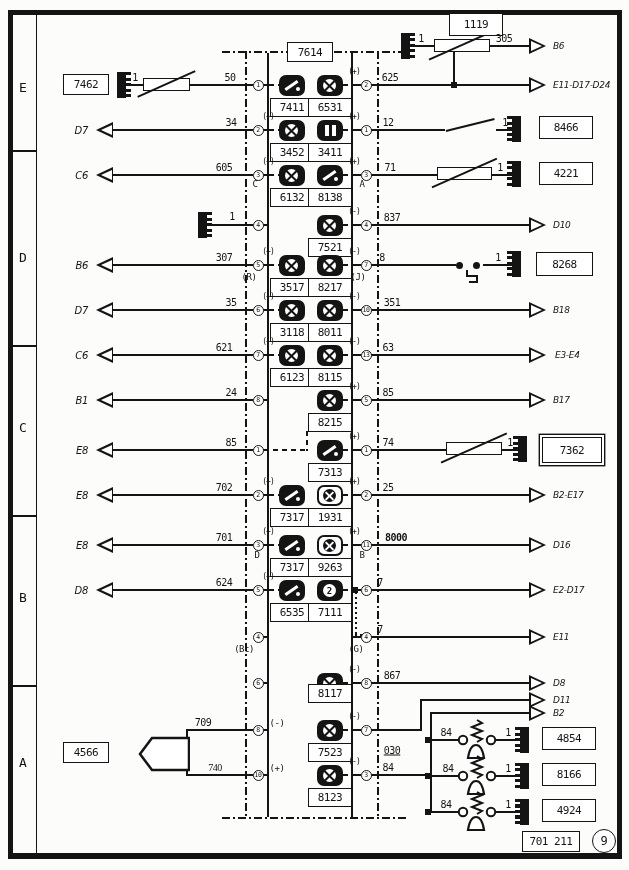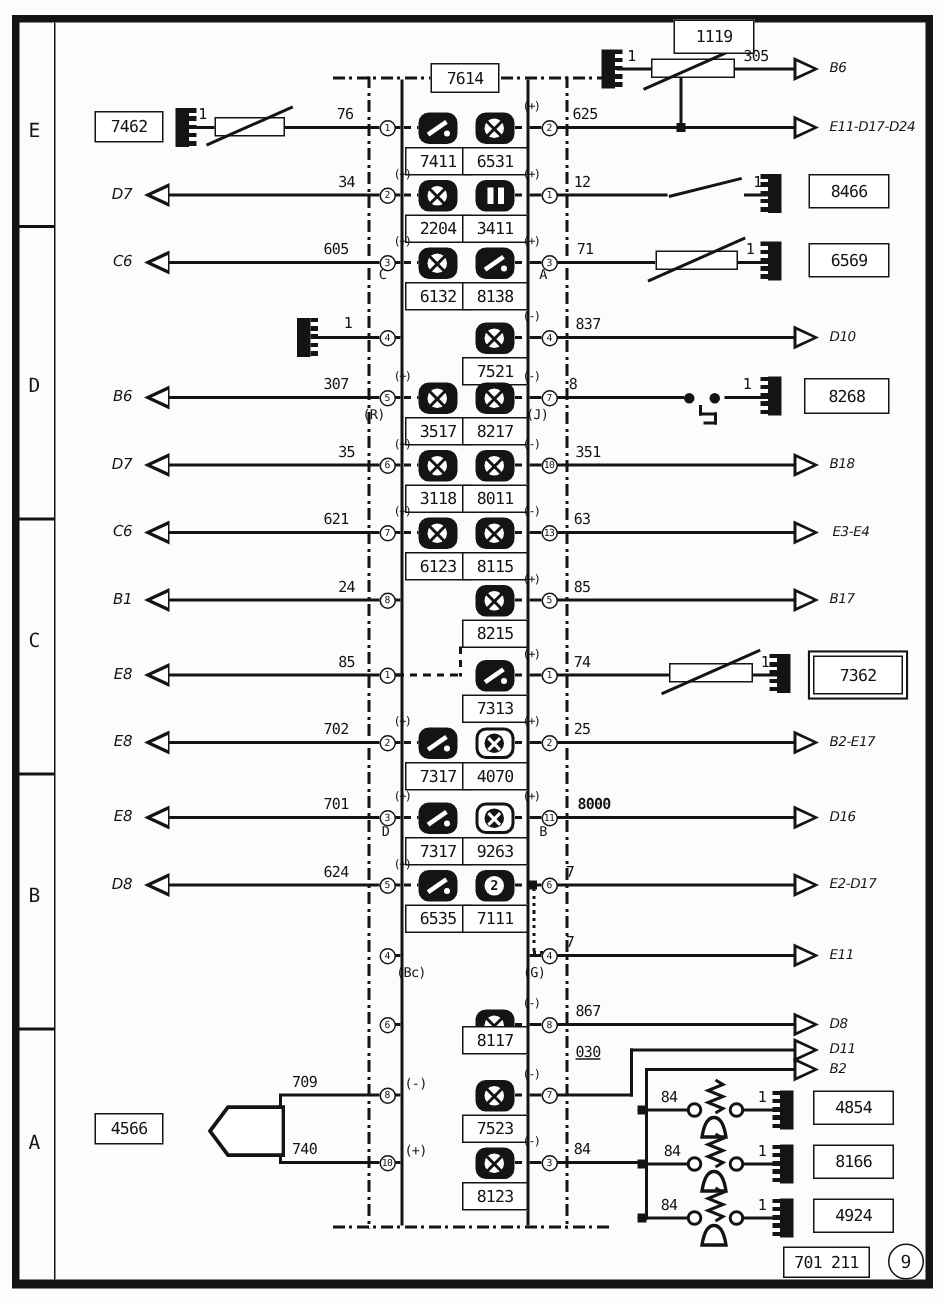--- a/index.html
+++ b/index.html
@@ -264,21 +264,21 @@
       <div class="lb it" style="left: 553px; top: 683px; transform: translateY(-50%); font-size: 9px;">D8</div>
       <div class="arr" style="left: 529px; top: 692px; border-width: 8px 0px 8px 17px; border-left-color: rgb(20, 20, 20);"></div>
       <div class="arr" style="left: 530.5px; top: 695px; border-width: 5px 0px 5px 11px; border-left-color: rgb(255, 255, 255);"></div>
       <div class="lb it" style="left: 553px; top: 700px; transform: translateY(-50%); font-size: 9px;">D11</div>
       <div class="arr" style="left: 529px; top: 705px; border-width: 8px 0px 8px 17px; border-left-color: rgb(20, 20, 20);"></div>
       <div class="arr" style="left: 530.5px; top: 708px; border-width: 5px 0px 5px 11px; border-left-color: rgb(255, 255, 255);"></div>
       <div class="lb it" style="left: 553px; top: 713px; transform: translateY(-50%); font-size: 9px;">B2</div>
       <div class="bx" style="left: 63px; top: 74px; width: 46px; height: 21px;">7462</div>
       <div class="bx" style="left: 449px; top: 13px; width: 54px; height: 23px;">1119</div>
       <div class="bx" style="left: 539px; top: 116px; width: 54px; height: 23px;">8466</div>
-      <div class="bx" style="left: 539px; top: 162px; width: 54px; height: 23px;">6569</div>
+      <div class="bx" style="left: 539px; top: 162px; width: 54px; height: 23px;">4221</div>
       <div class="bx" style="left: 536px; top: 252px; width: 57px; height: 24px;">8268</div>
       <div class="bx dbl" style="left: 542px; top: 437px; width: 60px; height: 26px;">7362</div>
       <div class="bx" style="left: 63px; top: 742px; width: 46px; height: 21px;">4566</div>
       <div class="bx" style="left: 542px; top: 727px; width: 54px; height: 23px;">4854</div>
       <div class="bx" style="left: 542px; top: 763px; width: 54px; height: 23px;">8166</div>
       <div class="bx" style="left: 542px; top: 799px; width: 54px; height: 23px;">4924</div>
       <div class="ln s" style="left: 262px; top: 84px; width: 5px; height: 2px;"></div>
       <div class="pin" style="left: 252.5px; top: 79.5px;">1</div>
       <div class="ln s" style="left: 262px; top: 129px; width: 5px; height: 2px;"></div>
       <div class="pin" style="left: 252.5px; top: 124.5px;">2</div>
@@ -356,21 +356,21 @@
       </div>
       <div class="lb sign" style="left: 354px; top: 71px;">(+)</div>
       <div class="ibx" style="left: 308px; top: 98px;">6531</div>
       <div class="ln dah" style="left: 269px; top: 129px; width: 10px; height: 2px;"></div>
       <div class="icon" style="left: 279px; top: 120px;">
         <div class="cir"></div>
         <div class="xbar a"></div>
         <div class="xbar b"></div>
       </div>
       <div class="lb sign" style="left: 268px; top: 116px;">(+)</div>
-      <div class="ibx" style="left: 270px; top: 143px;">2204</div>
+      <div class="ibx" style="left: 270px; top: 143px;">3452</div>
       <div class="ln dah" style="left: 343px; top: 129px; width: 8px; height: 2px;"></div>
       <div class="icon" style="left: 317px; top: 120px;">
         <div class="vbar v1"></div>
         <div class="vbar v2"></div>
       </div>
       <div class="lb sign" style="left: 354px; top: 116px;">(+)</div>
       <div class="ibx" style="left: 308px; top: 143px;">3411</div>
       <div class="ln dah" style="left: 269px; top: 174px; width: 10px; height: 2px;"></div>
       <div class="icon" style="left: 279px; top: 165px;">
         <div class="cir"></div>
@@ -464,21 +464,21 @@
       </div>
       <div class="lb sign" style="left: 268px; top: 481px;">(+)</div>
       <div class="ibx" style="left: 270px; top: 508px;">7317</div>
       <div class="ln dah" style="left: 343px; top: 494px; width: 8px; height: 2px;"></div>
       <div class="icon lt" style="left: 317px; top: 485px;">
         <div class="cir"></div>
         <div class="xbar a"></div>
         <div class="xbar b"></div>
       </div>
       <div class="lb sign" style="left: 354px; top: 481px;">(+)</div>
-      <div class="ibx" style="left: 308px; top: 508px;">4070</div>
+      <div class="ibx" style="left: 308px; top: 508px;">1931</div>
       <div class="ln dah" style="left: 269px; top: 544px; width: 10px; height: 2px;"></div>
       <div class="icon" style="left: 279px; top: 535px;">
         <div class="needle"></div>
         <div class="ndot"></div>
       </div>
       <div class="lb sign" style="left: 268px; top: 531px;">(+)</div>
       <div class="ibx" style="left: 270px; top: 558px;">7317</div>
       <div class="ln dah" style="left: 343px; top: 544px; width: 8px; height: 2px;"></div>
       <div class="icon lt" style="left: 317px; top: 535px;">
         <div class="cir"></div>
@@ -517,69 +517,69 @@
       <div class="ibx" style="left: 308px; top: 743px;">7523</div>
       <div class="ln dah" style="left: 343px; top: 774px; width: 8px; height: 2px;"></div>
       <div class="icon" style="left: 317px; top: 765px;">
         <div class="cir"></div>
         <div class="xbar a"></div>
         <div class="xbar b"></div>
       </div>
       <div class="lb sign" style="left: 354px; top: 761px;">(-)</div>
       <div class="ibx" style="left: 308px; top: 788px;">8123</div>
       <div class="lb" style="left: 135px; top: 77px;">1</div>
-      <div class="lb" style="left: 230px; top: 77px;">76</div>
+      <div class="lb" style="left: 230px; top: 77px;">50</div>
       <div class="lb" style="left: 231px; top: 122px;">34</div>
       <div class="lb" style="left: 224px; top: 167px;">605</div>
       <div class="lb" style="left: 232px; top: 216px;">1</div>
       <div class="lb" style="left: 224px; top: 257px;">307</div>
       <div class="lb" style="left: 231px; top: 302px;">35</div>
       <div class="lb" style="left: 224px; top: 347px;">621</div>
       <div class="lb" style="left: 231px; top: 392px;">24</div>
       <div class="lb" style="left: 231px; top: 442px;">85</div>
       <div class="lb" style="left: 224px; top: 487px;">702</div>
       <div class="lb" style="left: 224px; top: 537px;">701</div>
       <div class="lb" style="left: 224px; top: 582px;">624</div>
       <div class="lb" style="left: 203px; top: 722px;">709</div>
-      <div class="lb" style="left: 203px; top: 767px;">740</div>
+      <div class="lb" style="left: 215px; top: 767px; font-family: Liberation Serif, serif;">740</div>
       <div class="lb" style="left: 421px; top: 38px;">1</div>
       <div class="lb" style="left: 504px; top: 38px;">305</div>
       <div class="lb" style="left: 390px; top: 77px;">625</div>
       <div class="lb" style="left: 388px; top: 122px;">12</div>
       <div class="lb" style="left: 505px; top: 122px;">1</div>
       <div class="lb" style="left: 390px; top: 167px;">71</div>
       <div class="lb" style="left: 500px; top: 167px;">1</div>
       <div class="lb" style="left: 392px; top: 217px;">837</div>
       <div class="lb" style="left: 382px; top: 257px;">8</div>
       <div class="lb" style="left: 498px; top: 257px;">1</div>
       <div class="lb" style="left: 392px; top: 302px;">351</div>
       <div class="lb" style="left: 388px; top: 347px;">63</div>
       <div class="lb" style="left: 388px; top: 392px;">85</div>
       <div class="lb" style="left: 388px; top: 442px;">74</div>
       <div class="lb" style="left: 510px; top: 442px;">1</div>
       <div class="lb" style="left: 388px; top: 487px;">25</div>
       <div class="lb" style="left: 396px; top: 537px; font-weight: bold;">8000</div>
       <div class="lb" style="left: 380px; top: 582px;">7</div>
       <div class="lb" style="left: 380px; top: 629px;">7</div>
       <div class="lb" style="left: 392px; top: 675px;">867</div>
-      <div class="lb" style="left: 392px; top: 702px; text-decoration: underline;">030</div>
+      <div class="lb" style="left: 392px; top: 750px; text-decoration: underline;">030</div>
       <div class="lb" style="left: 388px; top: 767px;">84</div>
       <div class="lb" style="left: 446px; top: 732px;">84</div>
       <div class="lb" style="left: 508px; top: 732px;">1</div>
       <div class="lb" style="left: 448px; top: 768px;">84</div>
       <div class="lb" style="left: 508px; top: 768px;">1</div>
       <div class="lb" style="left: 446px; top: 804px;">84</div>
       <div class="lb" style="left: 508px; top: 804px;">1</div>
       <div class="lb sm" style="left: 255px; top: 184px;">C</div>
       <div class="lb sm" style="left: 362px; top: 184px;">A</div>
       <div class="lb sm" style="left: 249px; top: 277px;">(R)</div>
       <div class="lb sm" style="left: 358px; top: 277px;">(J)</div>
       <div class="lb sm" style="left: 257px; top: 555px;">D</div>
       <div class="lb sm" style="left: 362px; top: 555px;">B</div>
-      <div class="lb sm" style="left: 244px; top: 649px; margin-left: 30px;">(Bc)</div>
+      <div class="lb sm" style="left: 244px; top: 649px;">(Bc)</div>
       <div class="lb sm" style="left: 356px; top: 649px;">(G)</div>
       <div class="lb sm" style="left: 277px; top: 723px;">(-)</div>
       <div class="lb sm" style="left: 277px; top: 768px;">(+)</div>
     </div>
 
   <div class="bx unitt">7614</div>
   <div class="bx plate">701 211</div>
   <div class="pagec">9</div>
 </div>
 

